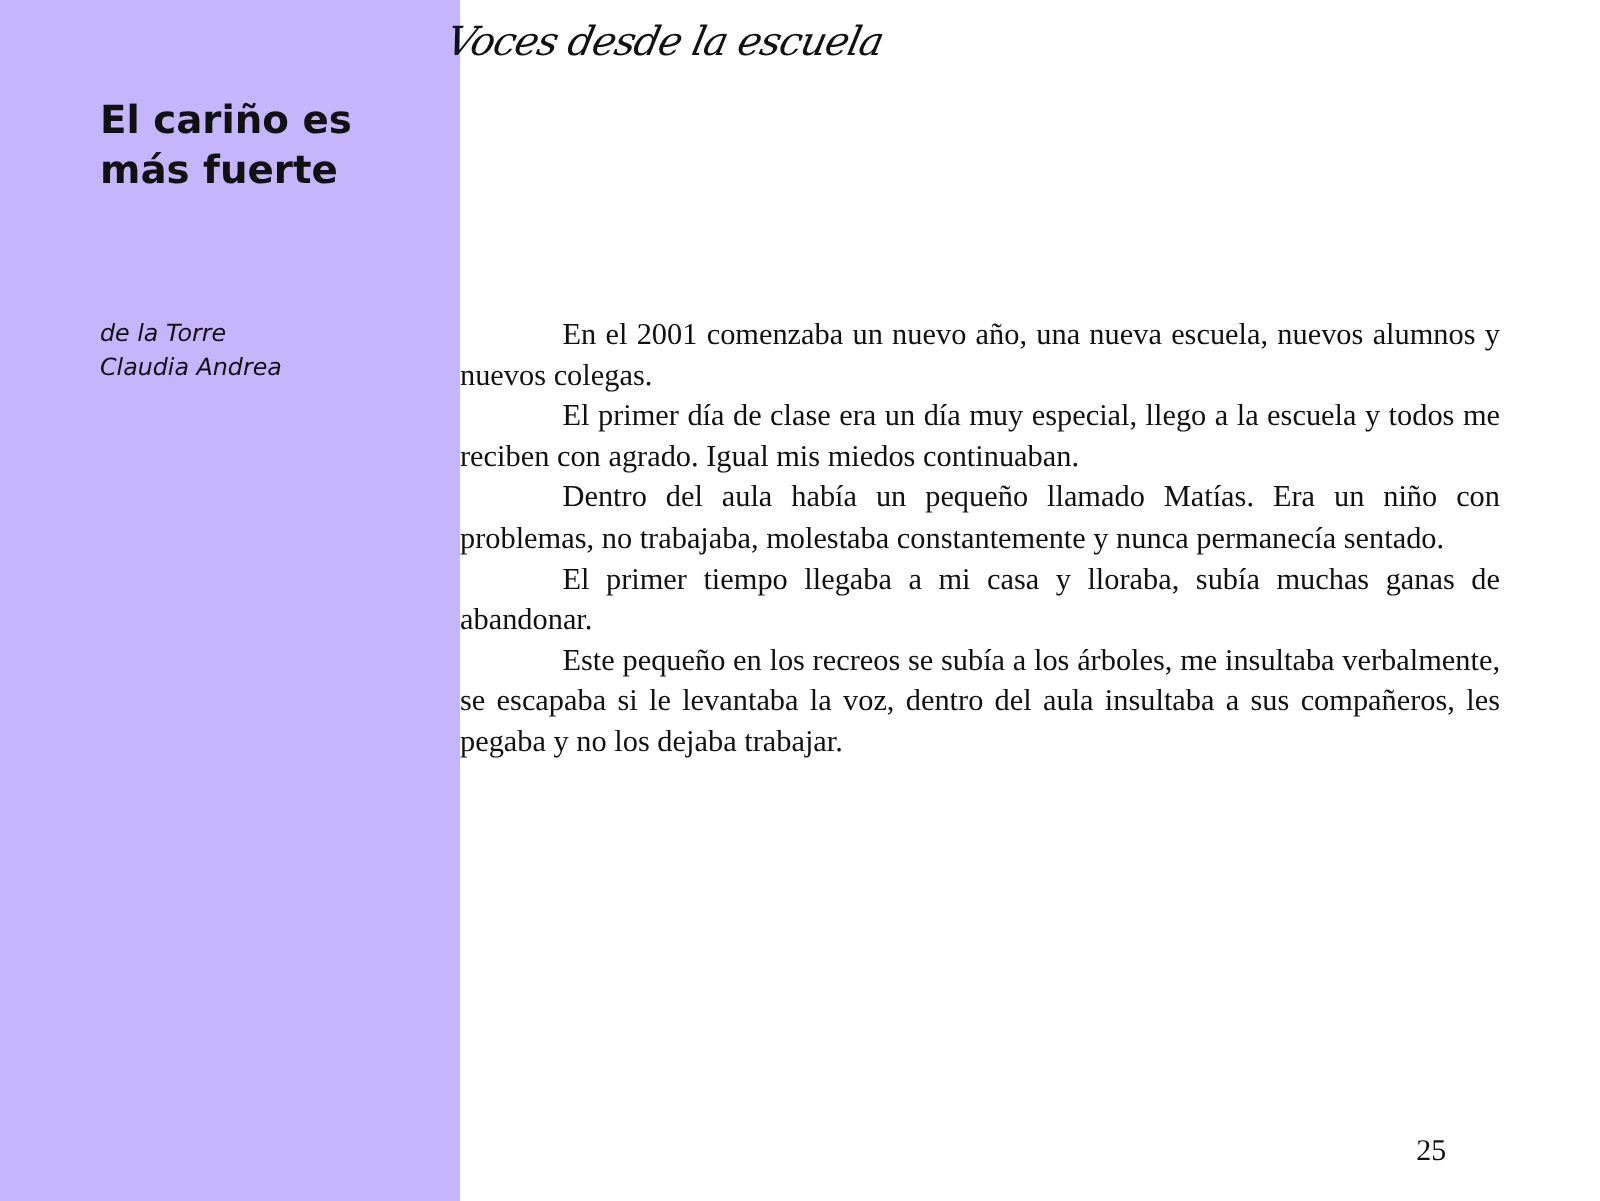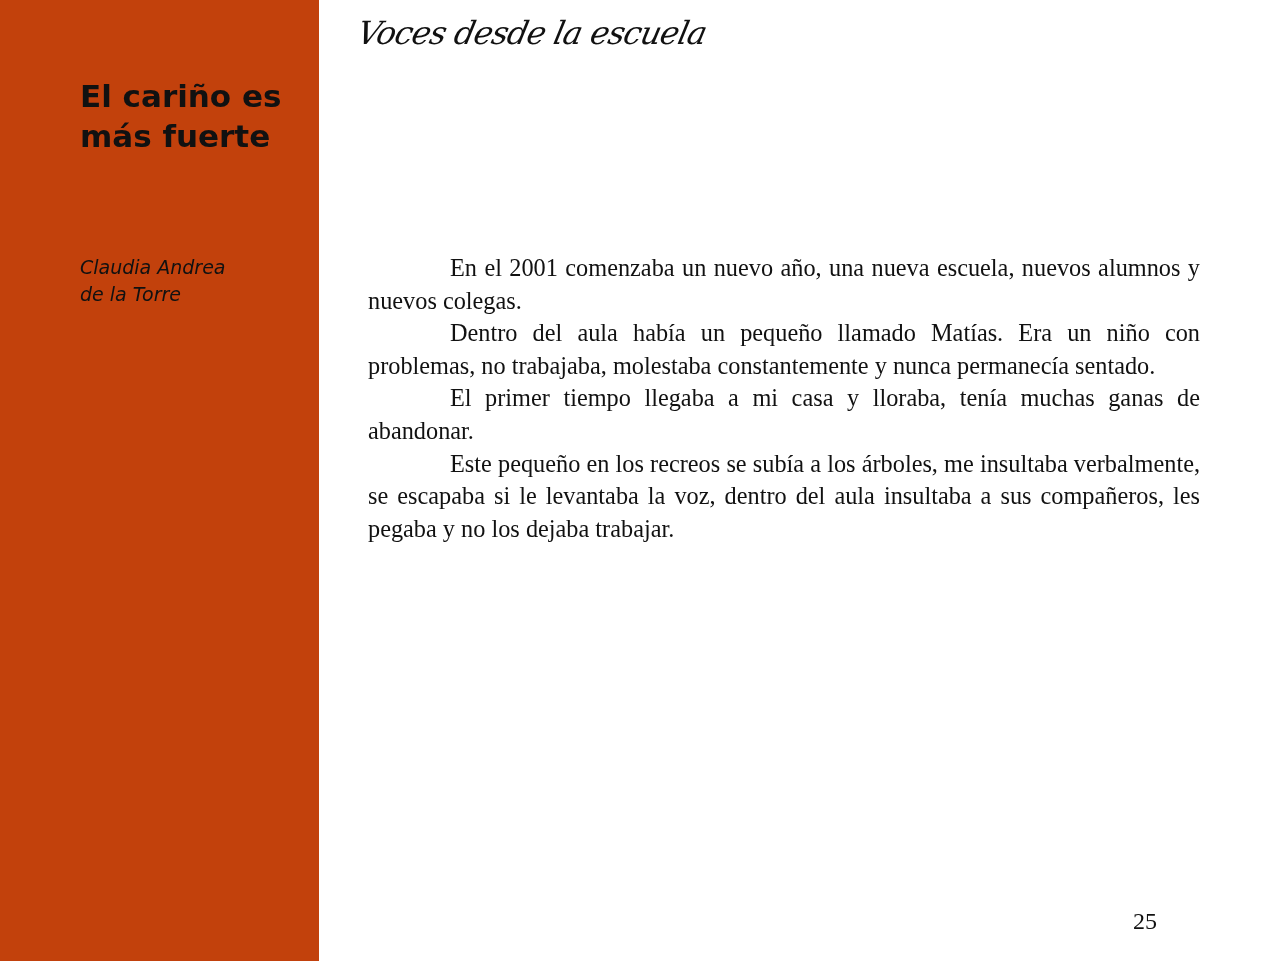--- a/index.html
+++ b/index.html
@@ -2,22 +2,22 @@
 <html><head>
 <meta charset="utf-8">
 <style>
   html, body { margin: 0; padding: 0; }
   body {
     width: 1280px; height: 961px; position: relative; overflow: hidden;
     background: #ffffff; color: #111;
     font-family: "DejaVu Sans", sans-serif;
   }
   .sidebar {
-    position: absolute; left: 0; top: 0; width: 319px; height: 961px;
-    background: #c2410c;
+    position: absolute; left: 0; top: 0; width: 368px; height: 961px;
+    background: #c4b5fd;
   }
   .title {
     position: absolute; left: 80px; top: 76px; width: 240px;
     font-family: "DejaVu Sans", sans-serif; font-weight: bold;
     font-size: 31px; line-height: 40px; color: #111; margin: 0;
   }
   .author {
     position: absolute; left: 80px; top: 254px; width: 240px;
     font-family: "DejaVu Sans", sans-serif; font-style: italic;
     font-size: 19px; line-height: 27px; color: #111;
@@ -40,27 +40,28 @@
     position: absolute; left: 1133px; top: 908px;
     font-family: "Liberation Serif", serif; font-size: 24px; color: #111;
   }
 </style>
 </head>
 <body>
 
 <div class="sidebar">
   <h1 class="title">El cariño es más fuerte</h1>
   <div class="author">
+    <span>de la Torre</span>
     <span>Claudia Andrea</span>
-    <span>de la Torre</span>
   </div>
 </div>
 
 <div class="header-script">Voces desde la escuela</div>
 
 <div class="body-text">
   <p>En el 2001 comenzaba un nuevo año, una nueva escuela, nuevos alumnos y nuevos colegas.</p>
+  <p>El primer día de clase era un día muy especial, llego a la escuela y todos me reciben con agrado. Igual mis miedos continuaban.</p>
   <p>Dentro del aula había un pequeño llamado Matías. Era un niño con problemas, no trabajaba, molestaba constantemente y nunca permanecía sentado.</p>
-  <p>El primer tiempo llegaba a mi casa y lloraba, tenía muchas ganas de abandonar.</p>
+  <p>El primer tiempo llegaba a mi casa y lloraba, subía muchas ganas de abandonar.</p>
   <p>Este pequeño en los recreos se subía a los árboles, me insultaba verbalmente, se escapaba si le levantaba la voz, dentro del aula insultaba a sus compañeros, les pegaba y no los dejaba trabajar.</p>
 </div>
 
 <div class="page-number">25</div>
 
 </body></html>

